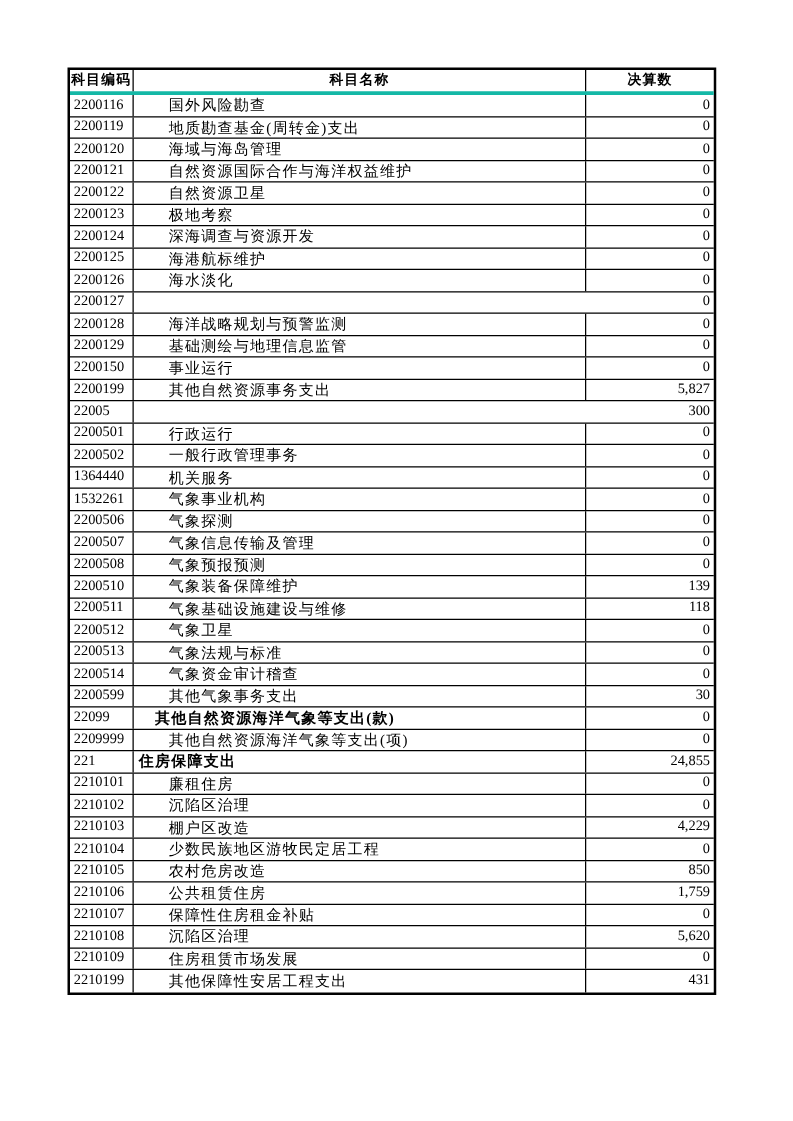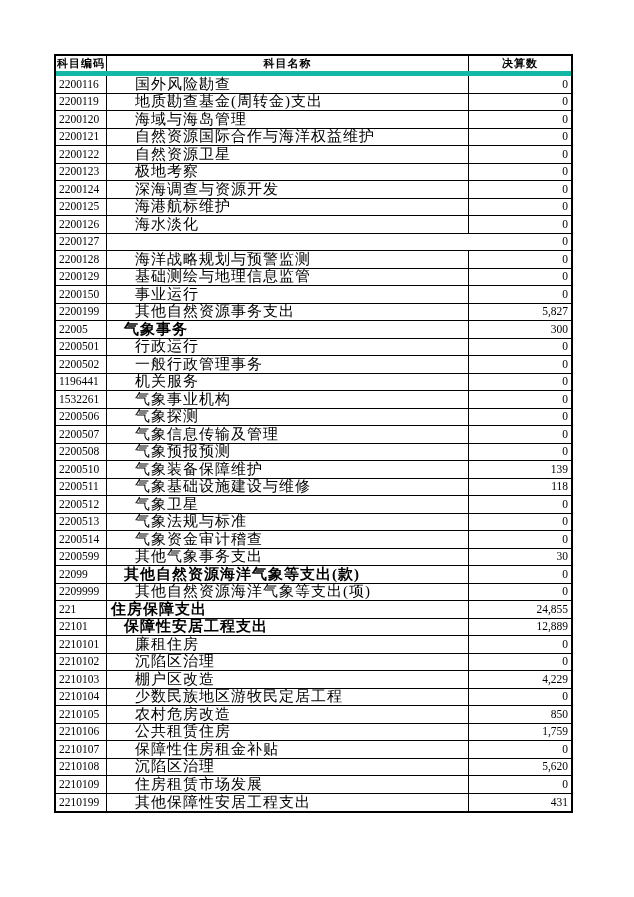--- a/index.html
+++ b/index.html
@@ -29,40 +29,40 @@
   }
   .row {
     display: flex;
     box-sizing: border-box;
     height: 17.5px;
     border-bottom: 1px solid #000000;
   }
   .row:last-child { border-bottom: none; }
   .row.header {
     height: 20px;
-    border-bottom: 5px solid #14b8a6;
+    border-bottom: 3px solid #14b8a6;
   }
   .cell {
     box-sizing: border-box;
     display: flex;
     align-items: center;
     overflow: hidden;
     white-space: nowrap;
     font-size: 11.5px;
     line-height: 1;
   }
   .cell.code {
     width: 51px;
     padding-left: 3px;
     border-right: 1px solid #000000;
   }
   .cell.name {
     width: 362px;
     border-right: 1px solid #000000;
-    font-size: 15px;
+    font-size: 12px;
     letter-spacing: 1px;
   }
   .cell.value {
     flex: 1;
     justify-content: flex-end;
     padding-right: 3px;
   }
   .row.header .cell {
     font-weight: bold;
     justify-content: center;
@@ -150,35 +150,34 @@
           <div class="cell name lvl2">事业运行</div>
           <div class="cell value">0</div>
         </div>
         <div class="row">
           <div class="cell code">2200199</div>
           <div class="cell name lvl2">其他自然资源事务支出</div>
           <div class="cell value">5,827</div>
         </div>
         <div class="row bold">
           <div class="cell code">22005</div>
-          <div class="cell name lvl1">气象事务</div>
           <div class="cell value">300</div>
         </div>
         <div class="row">
           <div class="cell code">2200501</div>
           <div class="cell name lvl2">行政运行</div>
           <div class="cell value">0</div>
         </div>
         <div class="row">
           <div class="cell code">2200502</div>
           <div class="cell name lvl2">一般行政管理事务</div>
           <div class="cell value">0</div>
         </div>
         <div class="row">
-          <div class="cell code">1196441</div>
+          <div class="cell code">1364440</div>
           <div class="cell name lvl2">机关服务</div>
           <div class="cell value">0</div>
         </div>
         <div class="row">
           <div class="cell code">1532261</div>
           <div class="cell name lvl2">气象事业机构</div>
           <div class="cell value">0</div>
         </div>
         <div class="row">
           <div class="cell code">2200506</div>
@@ -232,25 +231,20 @@
         </div>
         <div class="row">
           <div class="cell code">2209999</div>
           <div class="cell name lvl2">其他自然资源海洋气象等支出(项)</div>
           <div class="cell value">0</div>
         </div>
         <div class="row bold">
           <div class="cell code">221</div>
           <div class="cell name lvl0">住房保障支出</div>
           <div class="cell value">24,855</div>
-        </div>
-        <div class="row bold">
-          <div class="cell code">22101</div>
-          <div class="cell name lvl1">保障性安居工程支出</div>
-          <div class="cell value">12,889</div>
         </div>
         <div class="row">
           <div class="cell code">2210101</div>
           <div class="cell name lvl2">廉租住房</div>
           <div class="cell value">0</div>
         </div>
         <div class="row">
           <div class="cell code">2210102</div>
           <div class="cell name lvl2">沉陷区治理</div>
           <div class="cell value">0</div>

